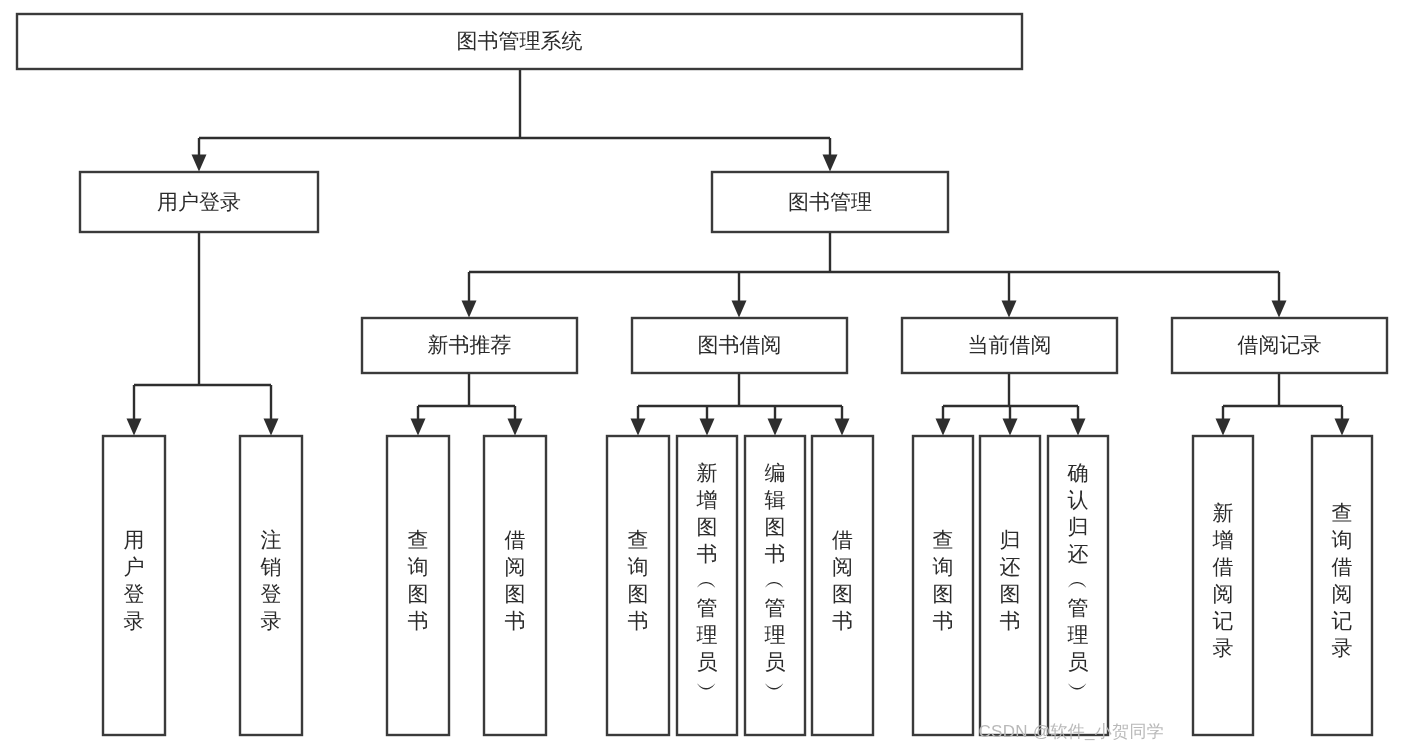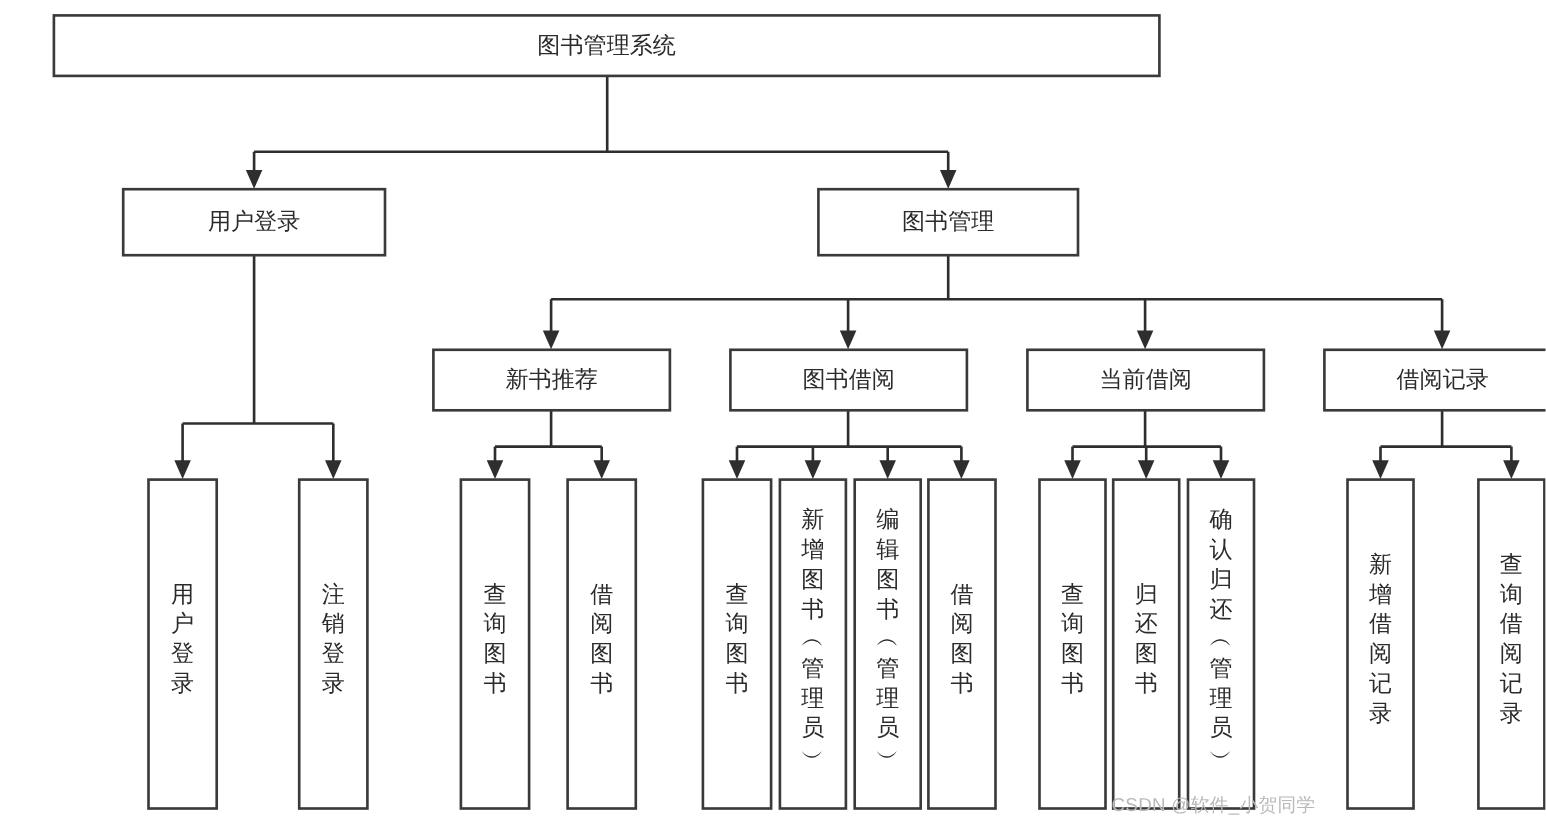--- a/index.html
+++ b/index.html
@@ -12,21 +12,20 @@
     width: 1405px;
     height: 747px;
     font-family: "Liberation Sans", "DejaVu Sans", sans-serif;
     overflow: hidden;
     position: relative;
   }
   #diagram-root {
     position: relative;
     width: 1172px;
     height: 747px;
-    margin-left: 32px;
   }
   svg.diagram-canvas {
     position: absolute;
     top: 0;
     left: 0;
     width: 1405px;
     height: 747px;
     display: block;
   }
   .node-box {

